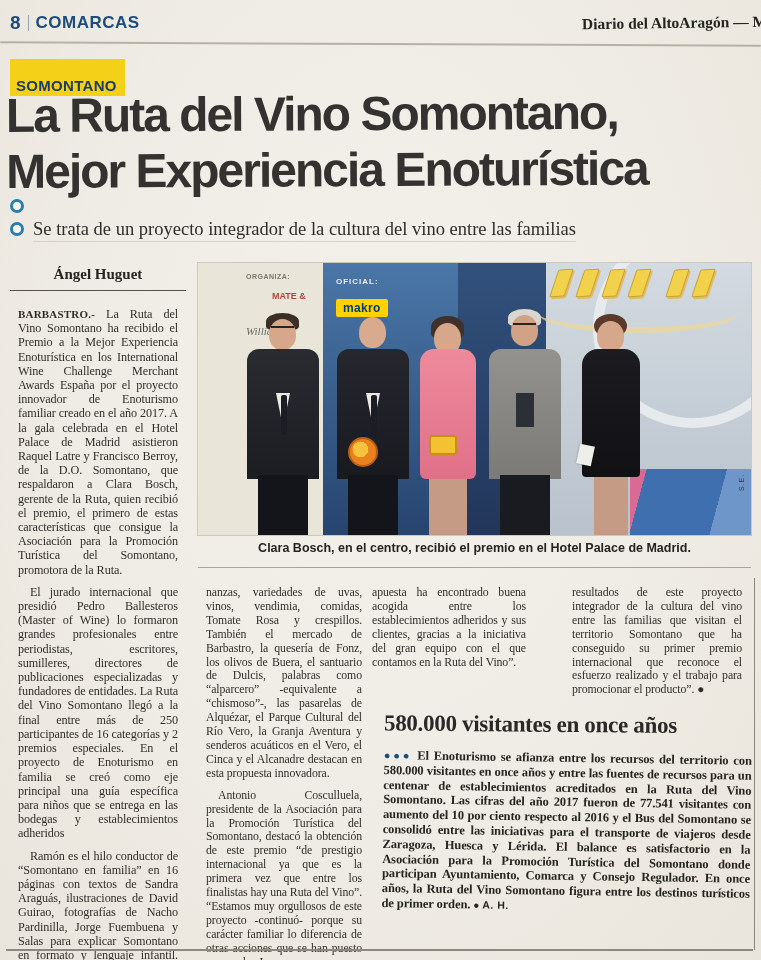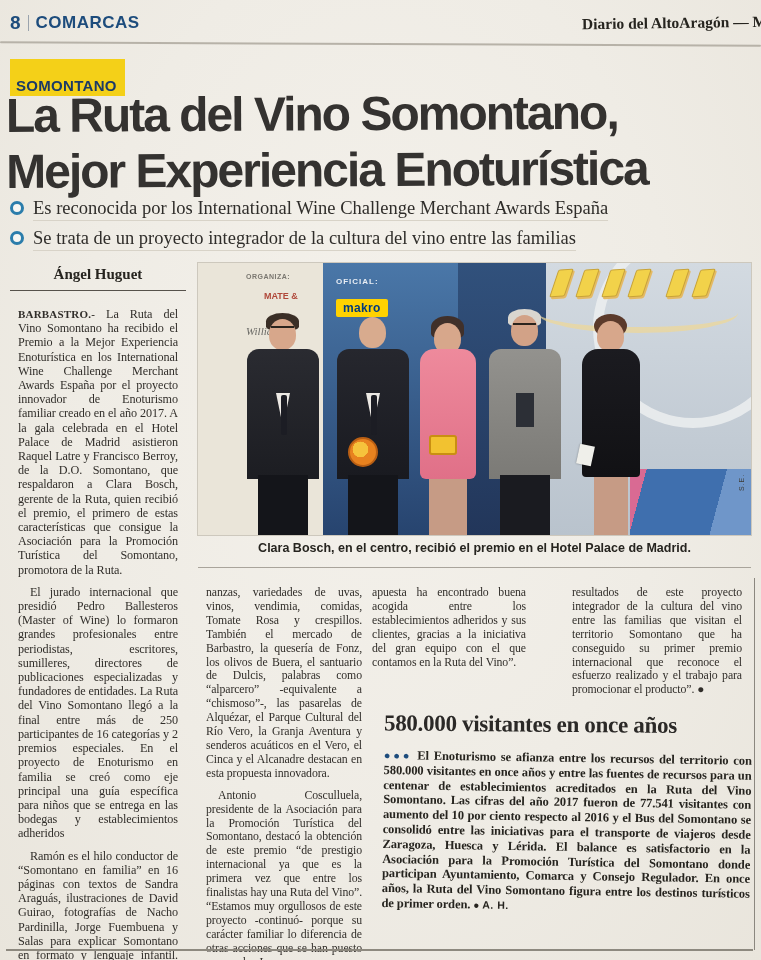--- a/index.html
+++ b/index.html
@@ -50,21 +50,21 @@
   .bk-blue{left:125px;top:0;width:135px;height:272px;background:linear-gradient(#4a77a8,#27446f);}
   .bk-mid{left:260px;top:0;width:88px;height:272px;background:linear-gradient(#31517c,#22365a);}
   .bk-light{left:348px;top:0;width:205px;height:272px;background:linear-gradient(#d3dae1,#b9c3cd);}
   .ring-big{left:395px;top:-35px;width:180px;height:180px;border:10px solid #eceef0;border-radius:50%;opacity:.85;}
   .ylet{top:6px;width:13px;height:26px;background:#f2d24a;border:1px solid #c7a238;
     transform:skewX(-22deg) rotate(-4deg);border-radius:2px;box-shadow:2px 2px 0 #e4ba64;}
   .swoosh{left:340px;top:30px;width:200px;height:34px;border-bottom:6px solid #f0d896;
     border-radius:50%;opacity:.7;}
   .txt-organiza{left:48px;top:10px;font-family:"Liberation Sans",sans-serif;font-size:7px;
     font-weight:bold;color:#7a7770;letter-spacing:.5px;}
-  .txt-sponsor1{left:60px;top:28px;font-family:"Liberation Sans",sans-serif;font-size:9px;
+  .txt-sponsor1{left:68px;top:28px;font-family:"Liberation Sans",sans-serif;font-size:9px;
     font-weight:bold;color:#b0483a;line-height:10px;width:46px;padding-left:6px;}
   .txt-sponsor2{left:48px;top:62px;font-size:11px;font-style:italic;color:#6b6a66;}
   .txt-oficial{left:138px;top:14px;font-family:"Liberation Sans",sans-serif;font-size:8px;
     font-weight:bold;color:#e8edf4;letter-spacing:1px;}
   .makro{left:138px;top:36px;background:#ffd200;color:#003b7e;font-family:"Liberation Sans",sans-serif;
     font-weight:bold;font-size:12px;padding:2px 7px;border-radius:2px;letter-spacing:.3px;}
   .podium{left:432px;top:206px;width:121px;height:66px;background:linear-gradient(105deg,#d96a93 0 12%,#3f6fae 12% 70%,#6f96c9 70%);}
   .credit{left:540px;top:228px;font-family:"Liberation Sans",sans-serif;font-size:7px;color:#3e3c38;
     transform:rotate(-90deg);transform-origin:left top;letter-spacing:1px;}
 
@@ -129,21 +129,20 @@
   <div class="abs hdr-rule"></div>
 
   <div class="abs kicker">SOMONTANO</div>
   <div class="abs headline">
     <div>La Ruta del Vino Somontano,</div>
     <div>Mejor Experiencia Enoturística</div>
   </div>
   <div class="abs subheads">
     <div class="subhead-row">
       <span class="ring"></span>
-      <span class="subhead-text">Es reconocida por los International Wine Challenge Merchant Awards España</span>
     </div>
     <div class="subhead-row">
       <span class="ring"></span>
       <span class="subhead-text">Se trata de un proyecto integrador de la cultura del vino entre las familias</span>
     </div>
   </div>
 
   <div class="abs byline">Ángel Huguet</div>
 
   <div class="abs col col1">

